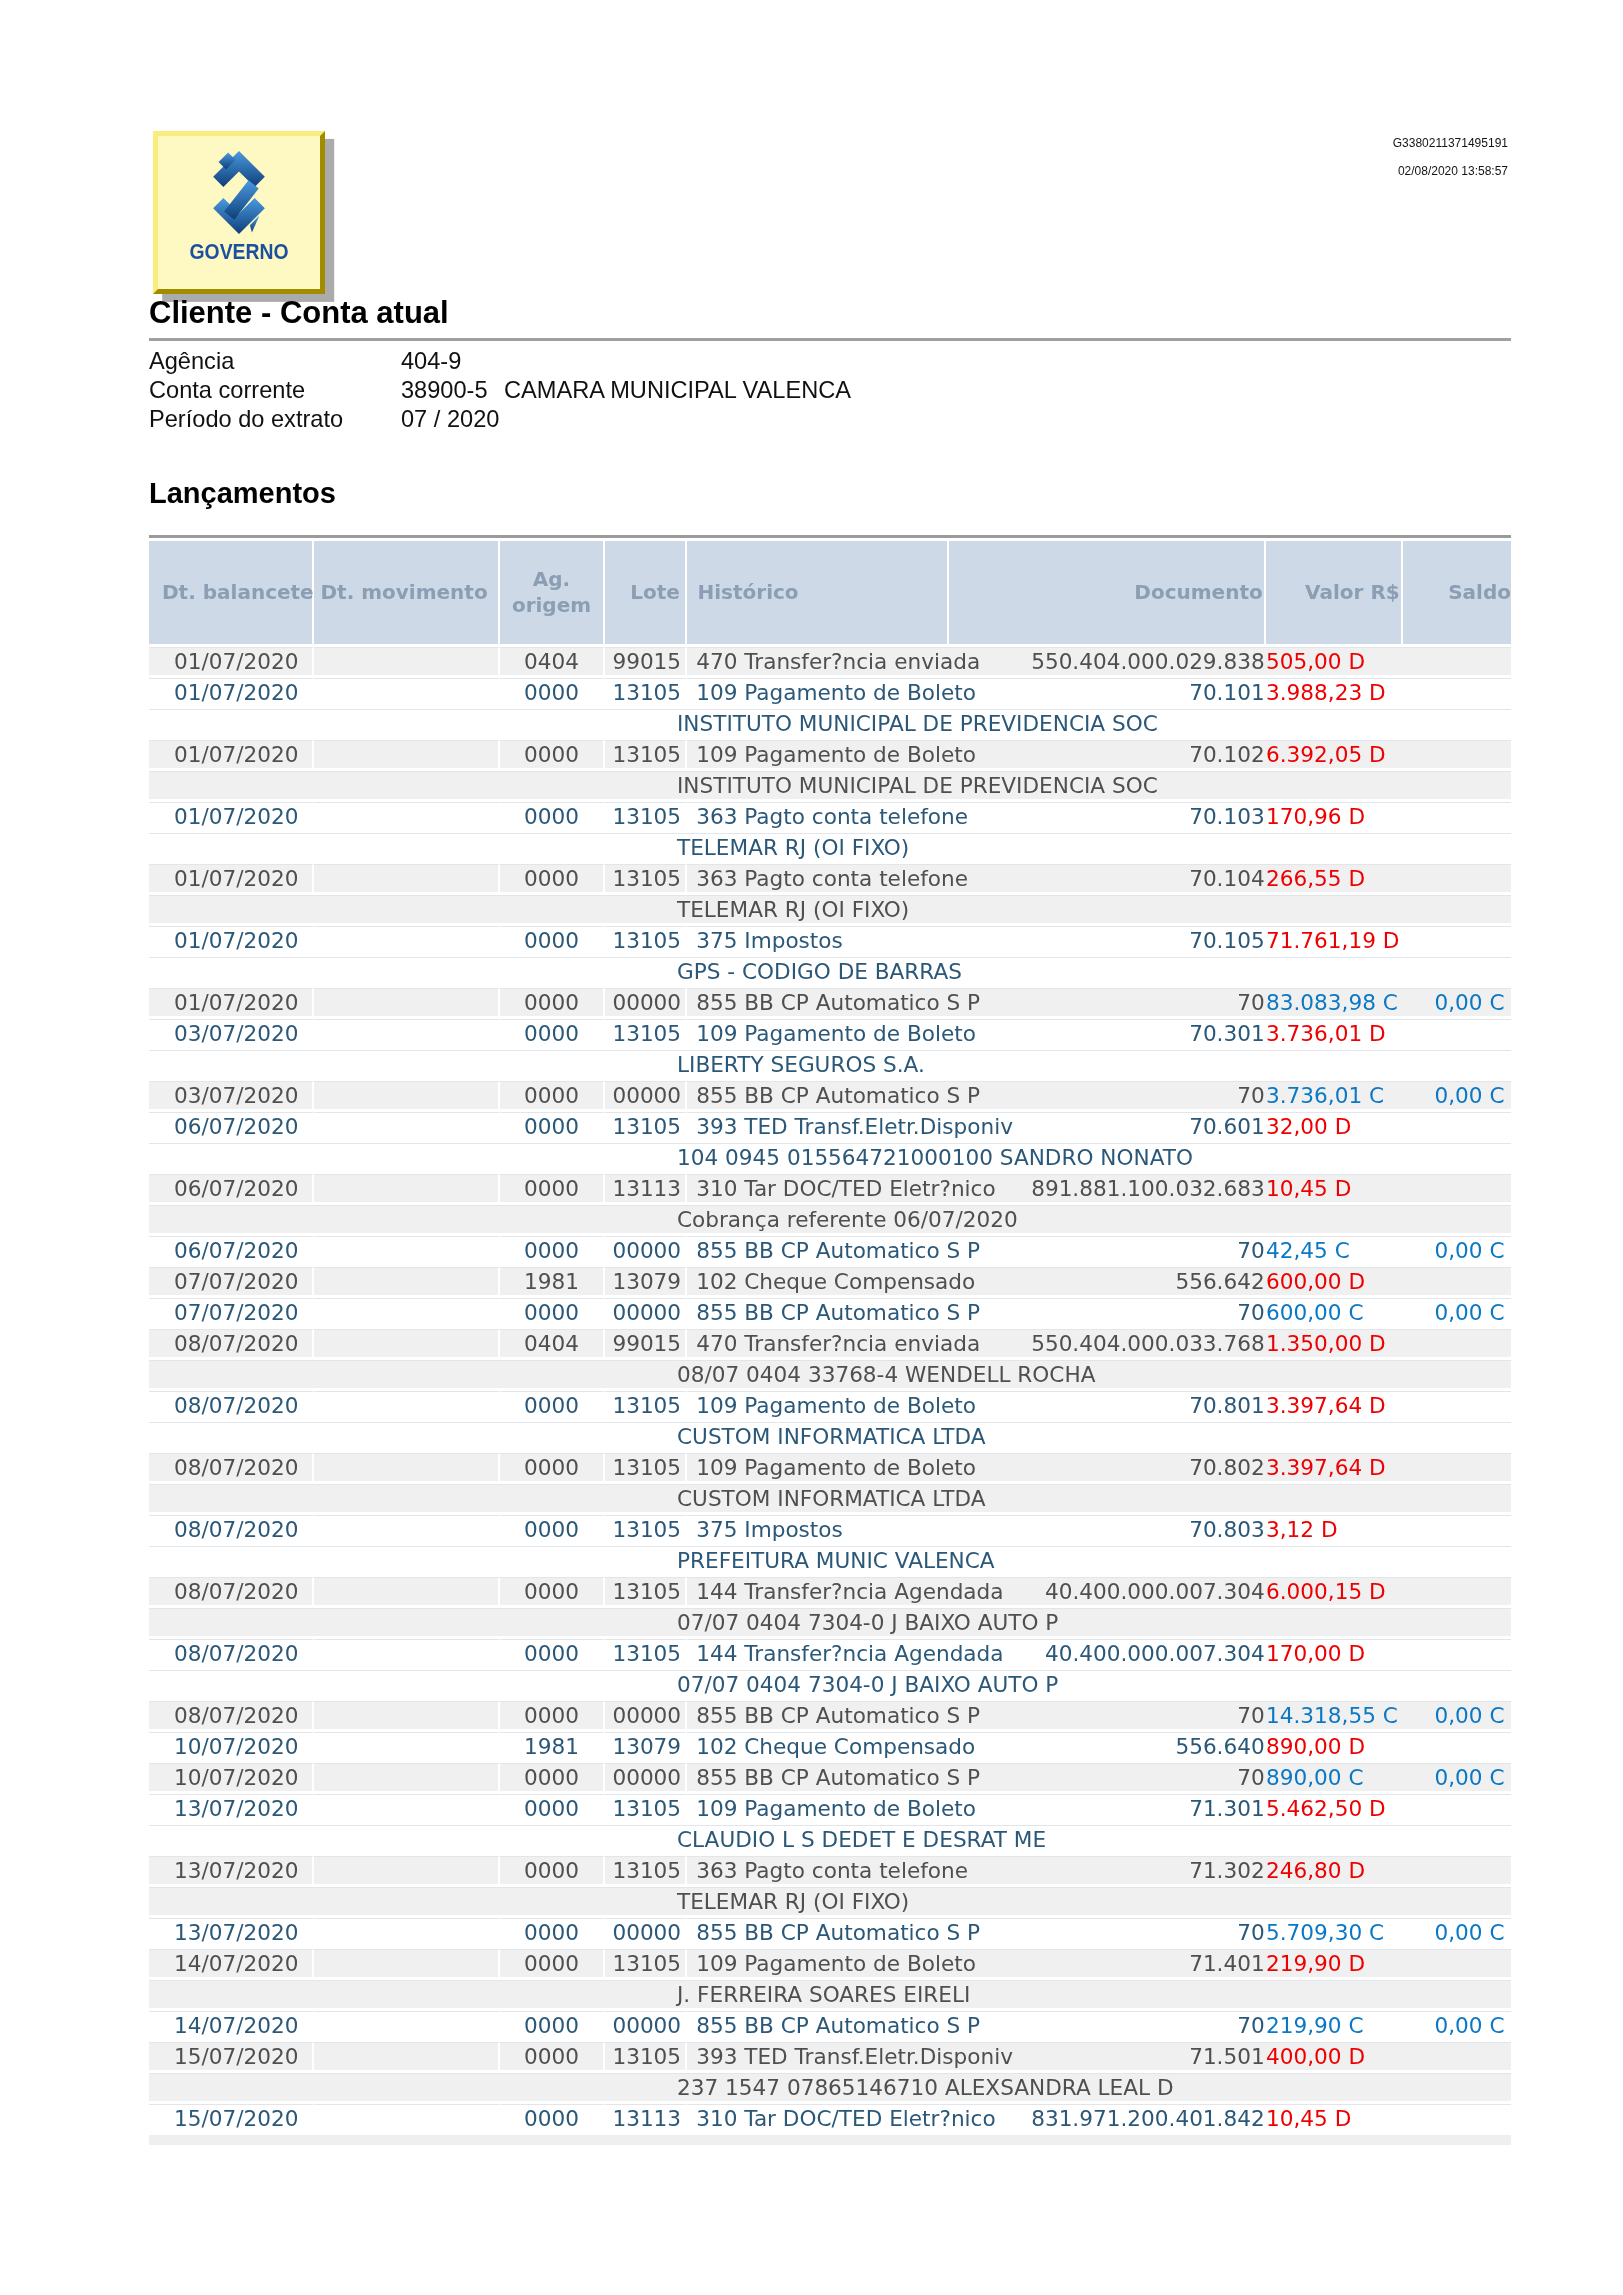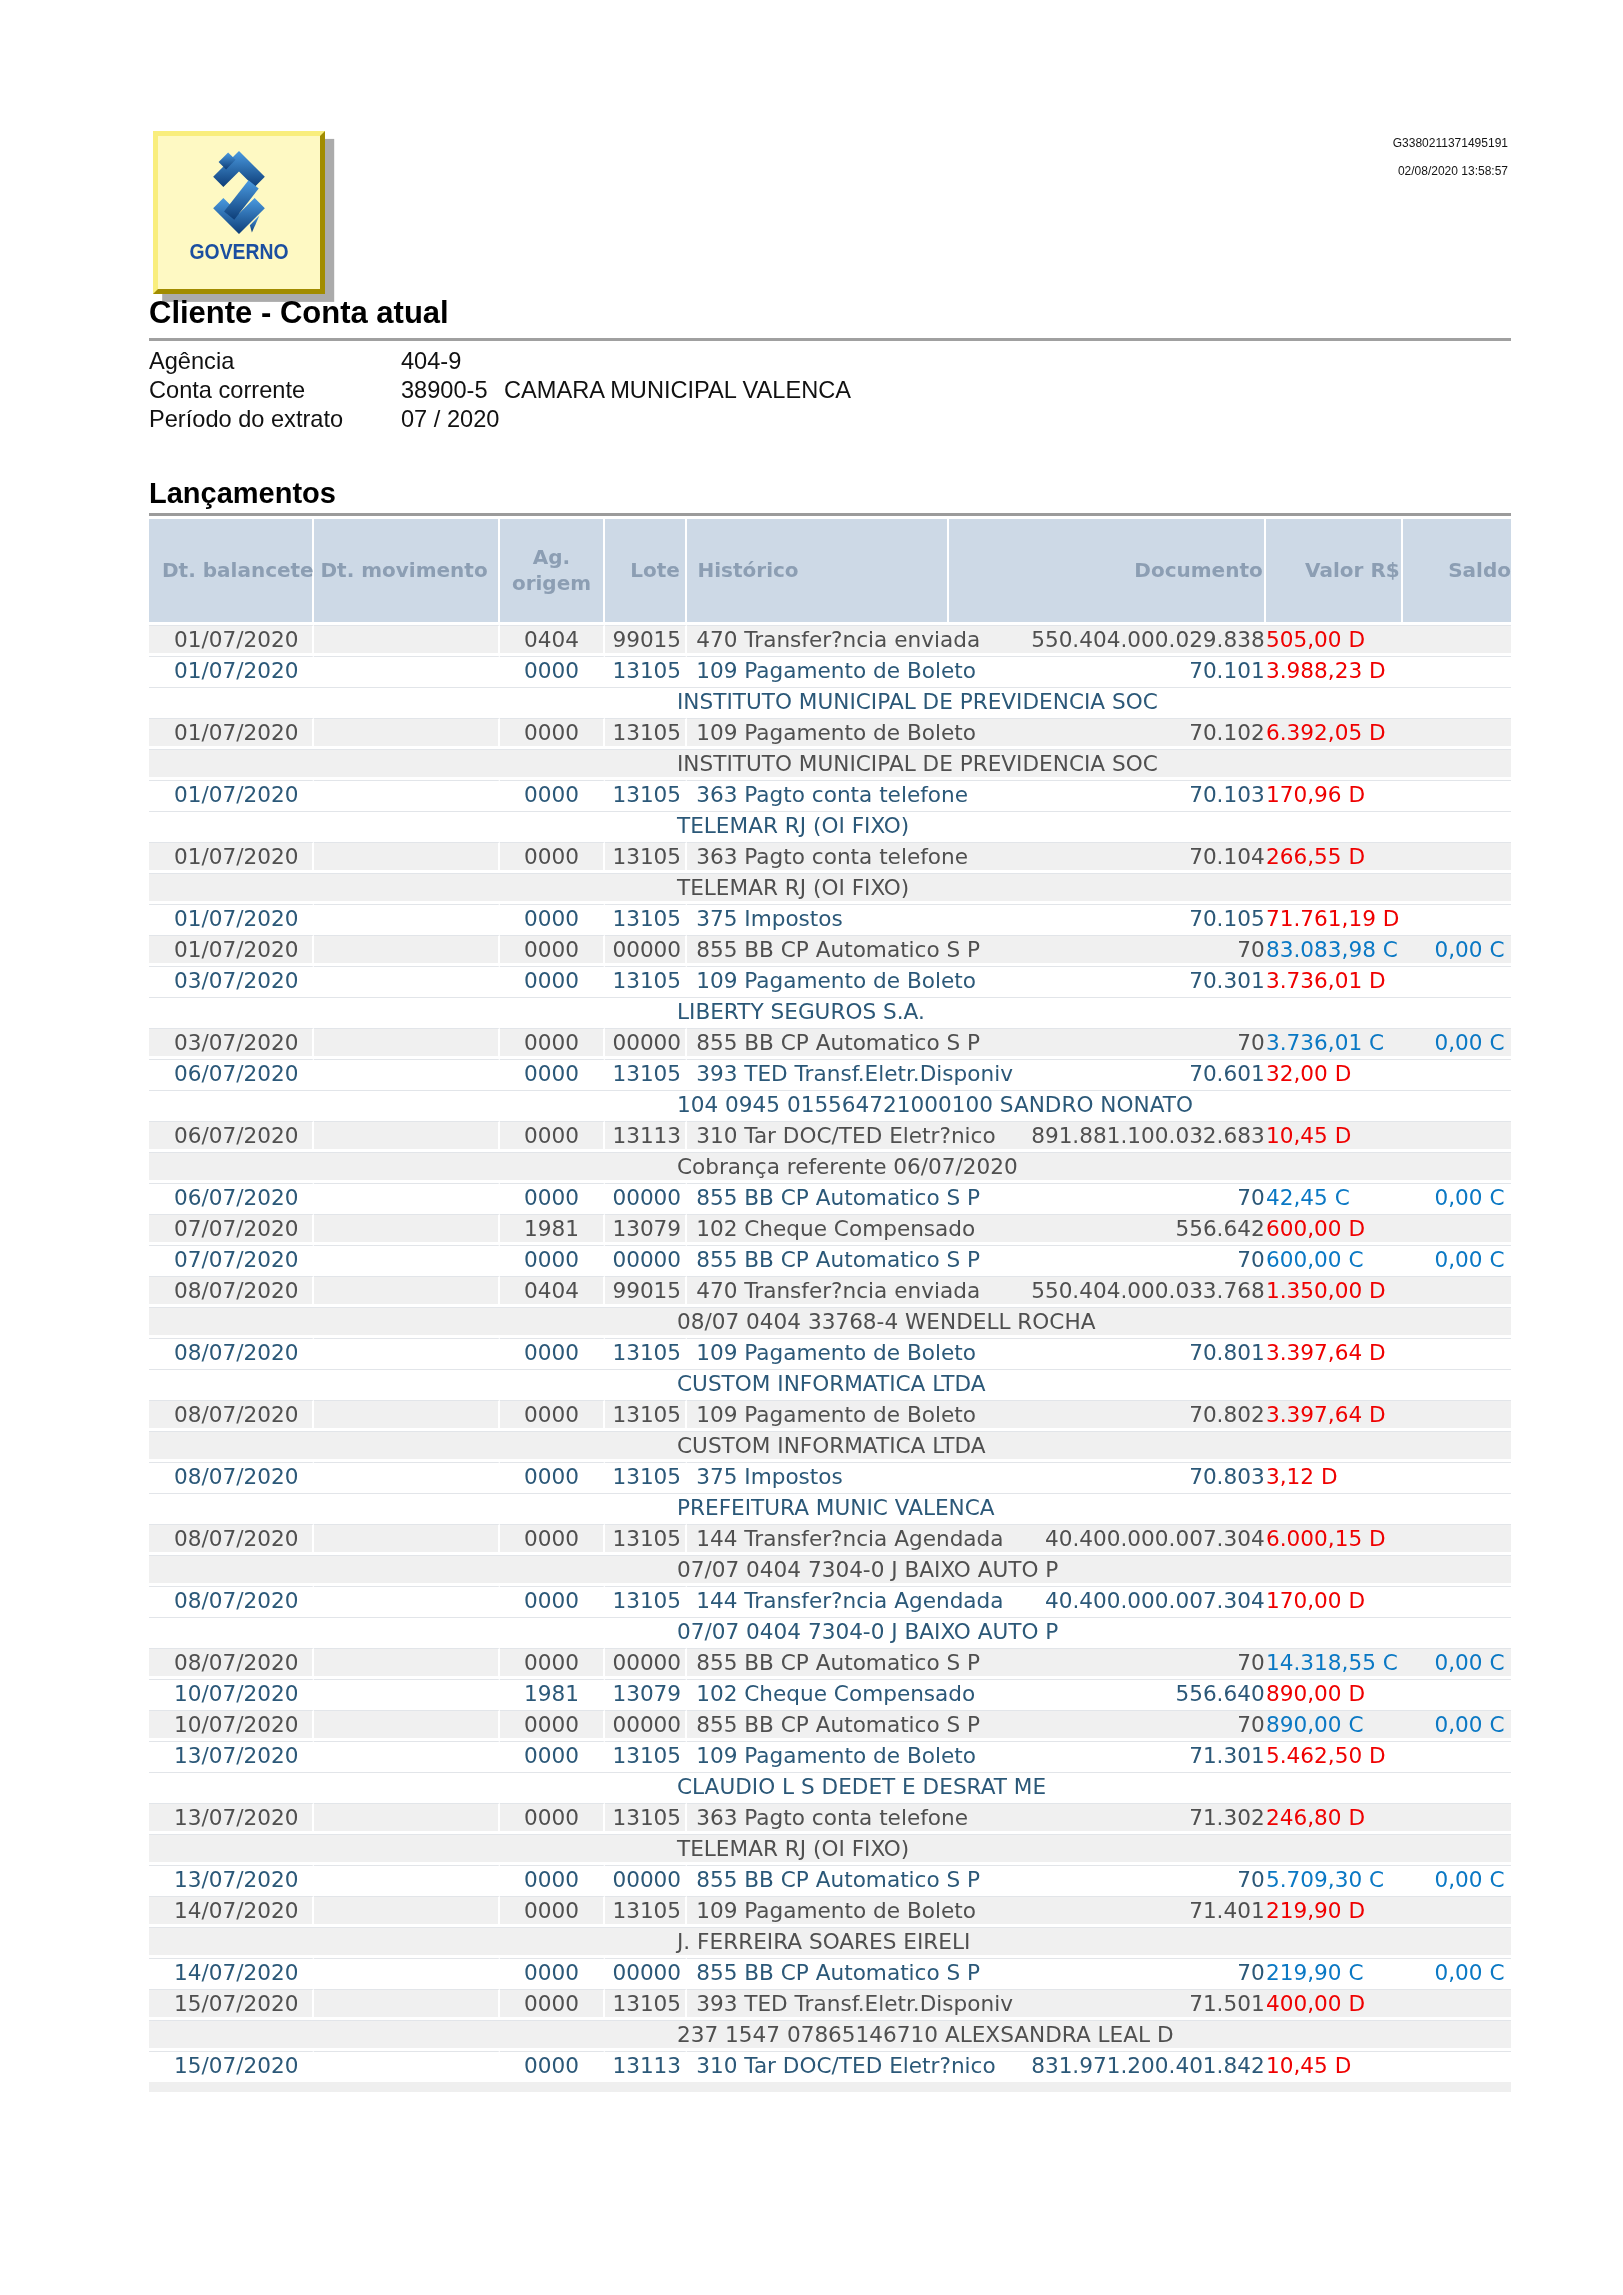--- a/index.html
+++ b/index.html
@@ -33,21 +33,21 @@
   .rule{margin-top:9.2px;height:3.3px;background:#a0a0a0;}
   .info{margin-top:5.2px;}
   .info-row{display:flex;font-size:23.6px;line-height:29.4px;white-space:nowrap;}
   .info-label{width:252px;flex:0 0 252px;}
   .conta-num{display:inline-block;min-width:103px;}
   h2.statement-title{
     margin:42px 0 2px 0;font-size:29px;line-height:33px;font-weight:bold;color:#000;
   }
   
   table.tx{
-    margin-top:3px;width:1362px;table-layout:fixed;
+    margin-top:25px;width:1362px;table-layout:fixed;
     border-collapse:separate;border-spacing:0 3.3px;
     border-top:3.3px solid #9b9b9b;
     font-family:"DejaVu Sans",sans-serif;
   }
   col.c0{width:165px}col.c1{width:186px}col.c2{width:105px}col.c3{width:82px}
   col.c4{width:262px}col.c5{width:317px}col.c6{width:137px}col.c7{width:108px}
   th{
     background:#cdd9e6;color:#8c9eb3;font-weight:bold;font-size:20px;
     height:103px;vertical-align:middle;white-space:nowrap;padding:0;
     border-right:2.6px solid #ffffff;line-height:26px;
@@ -219,20 +219,23 @@
         <tr class="row-white">
           <td class="c0">01/07/2020</td>
           <td class="c1"></td>
           <td class="c2">0000</td>
           <td class="c3">13105</td>
           <td class="c4">375 Impostos</td>
           <td class="c5">70.105</td>
           <td class="c6 deb">71.761,19 D</td>
           <td class="c7"></td>
         </tr>
+        <tr class="row-white">
+          <td colspan="8" class="detail">GPS - CODIGO DE BARRAS</td>
+        </tr>
         <tr class="row-gray">
           <td class="c0">01/07/2020</td>
           <td class="c1"></td>
           <td class="c2">0000</td>
           <td class="c3">00000</td>
           <td class="c4">855 BB CP Automatico S P</td>
           <td class="c5">70</td>
           <td class="c6 cred">83.083,98 C</td>
           <td class="c7 cred">0,00 C</td>
         </tr>

